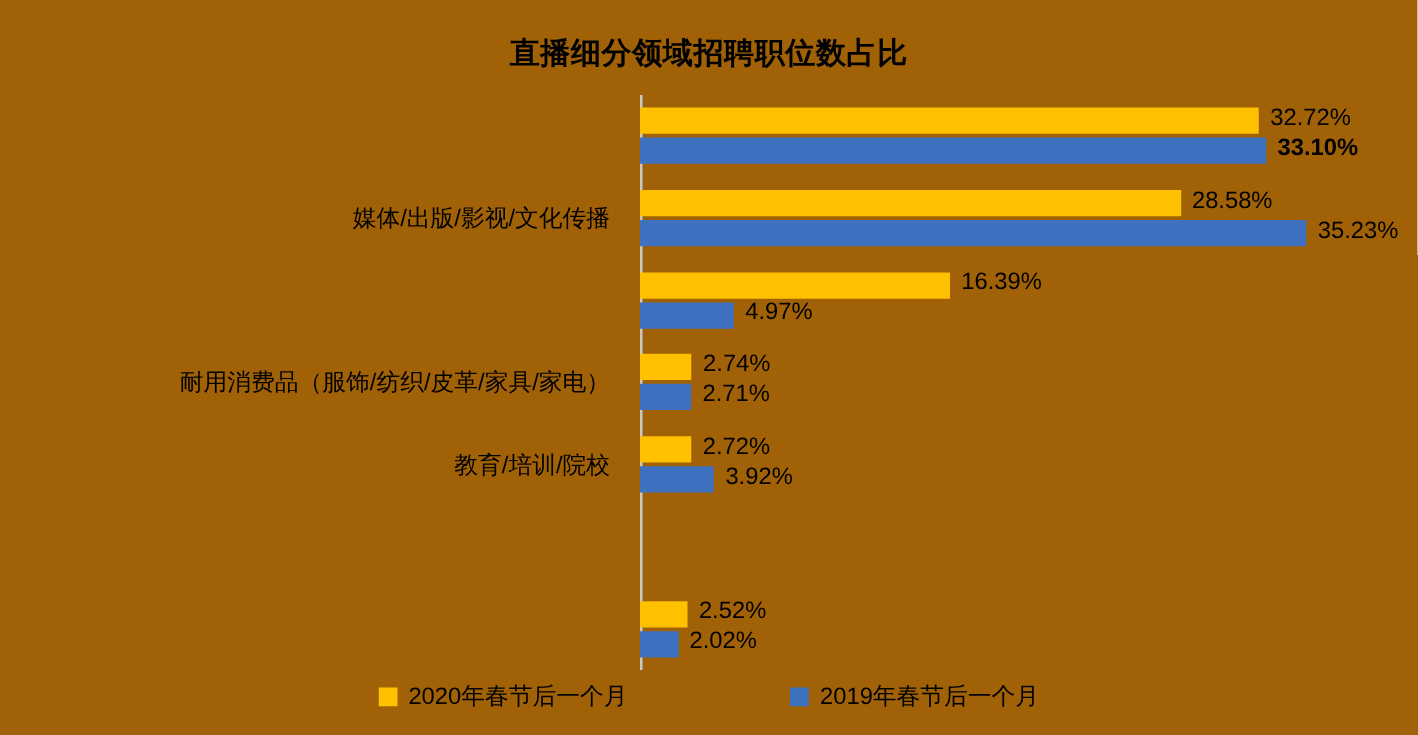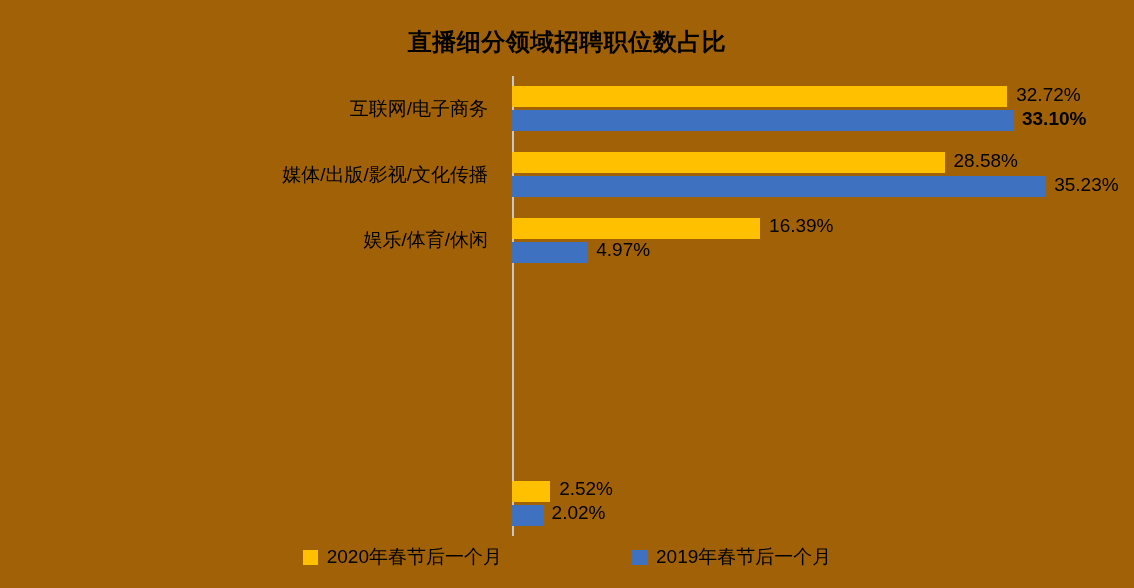--- a/index.html
+++ b/index.html
@@ -99,39 +99,51 @@
 <body>
 
 <div id="chart-root">
 
   <div id="chart-title">直播细分领域招聘职位数占比</div>
 
   <div id="axis-line"></div>
 
   <div id="plot">
       <div class="cat-group" style="top: 0px; height: 65.7143px;">
-        <div class="label-wrap" style="left: -512px; top: 19.8571px;">互联网/电子商务</div>
         <div class="bar y2020" style="width: 495.222px; top: 10.3571px; background: rgb(255, 192, 0);"></div>
         <div class="bar-value" style="left: 504.222px; top: 7.85714px;">32.72%</div>
         <div class="bar y2019" style="width: 500.973px; top: 34.3571px; background: rgb(63, 113, 193);"></div>
         <div class="bar-value" style="left: 509.973px; top: 31.8571px; font-weight: bold;">33.10%</div>
       </div>
       <div class="cat-group" style="top: 65.7143px; height: 65.7143px;">
         <div class="label-wrap" style="left: -512px; top: 19.8571px;">媒体/出版/影视/文化传播</div>
         <div class="bar y2020" style="width: 432.562px; top: 10.3571px; background: rgb(255, 192, 0);"></div>
         <div class="bar-value" style="left: 441.562px; top: 7.85714px;">28.58%</div>
         <div class="bar y2019" style="width: 533.211px; top: 34.3571px; background: rgb(63, 113, 193);"></div>
         <div class="bar-value" style="left: 542.211px; top: 31.8571px;">35.23%</div>
       </div>
       <div class="cat-group" style="top: 131.429px; height: 65.7143px;">
-        <div class="label-wrap" style="left: -512px; top: 19.8571px;">娱乐/体育/休闲</div>
         <div class="bar y2020" style="width: 248.065px; top: 10.3571px; background: rgb(255, 192, 0);"></div>
         <div class="bar-value" style="left: 257.065px; top: 7.85714px;">16.39%</div>
         <div class="bar y2019" style="width: 75.2216px; top: 34.3571px; background: rgb(63, 113, 193);"></div>
         <div class="bar-value" style="left: 84.2216px; top: 31.8571px;">4.97%</div>
+      </div>
+      <div class="cat-group" style="top: 197.143px; height: 65.7143px;">
+        <div class="label-wrap" style="left: -512px; top: 19.8571px;">耐用消费品（服饰/纺织/皮革/家具/家电）</div>
+        <div class="bar y2020" style="width: 41.4703px; top: 10.3571px; background: rgb(255, 192, 0);"></div>
+        <div class="bar-value" style="left: 50.4703px; top: 7.85714px;">2.74%</div>
+        <div class="bar y2019" style="width: 41.0162px; top: 34.3571px; background: rgb(63, 113, 193);"></div>
+        <div class="bar-value" style="left: 50.0162px; top: 31.8571px;">2.71%</div>
+      </div>
+      <div class="cat-group" style="top: 262.857px; height: 65.7143px;">
+        <div class="label-wrap" style="left: -512px; top: 19.8571px;">教育/培训/院校</div>
+        <div class="bar y2020" style="width: 41.1676px; top: 10.3571px; background: rgb(255, 192, 0);"></div>
+        <div class="bar-value" style="left: 50.1676px; top: 7.85714px;">2.72%</div>
+        <div class="bar y2019" style="width: 59.3297px; top: 34.3571px; background: rgb(63, 113, 193);"></div>
+        <div class="bar-value" style="left: 68.3297px; top: 31.8571px;">3.92%</div>
       </div>
       <div class="cat-group" style="top: 394.286px; height: 65.7143px;">
         <div class="bar y2020" style="width: 38.1405px; top: 10.3571px; background: rgb(255, 192, 0);"></div>
         <div class="bar-value" style="left: 47.1405px; top: 7.85714px;">2.52%</div>
         <div class="bar y2019" style="width: 30.573px; top: 34.3571px; background: rgb(63, 113, 193);"></div>
         <div class="bar-value" style="left: 39.573px; top: 31.8571px;">2.02%</div>
       </div>
     </div>
 
   <div id="legend">

